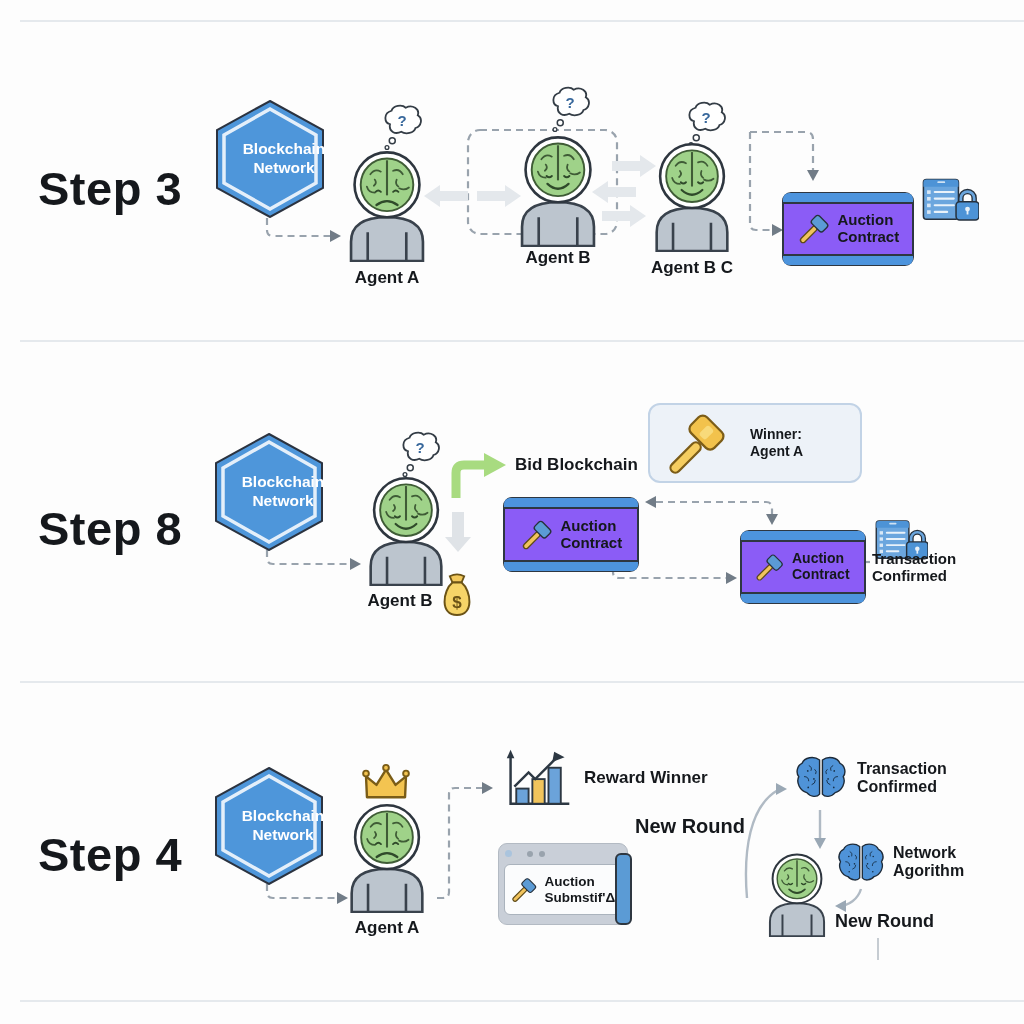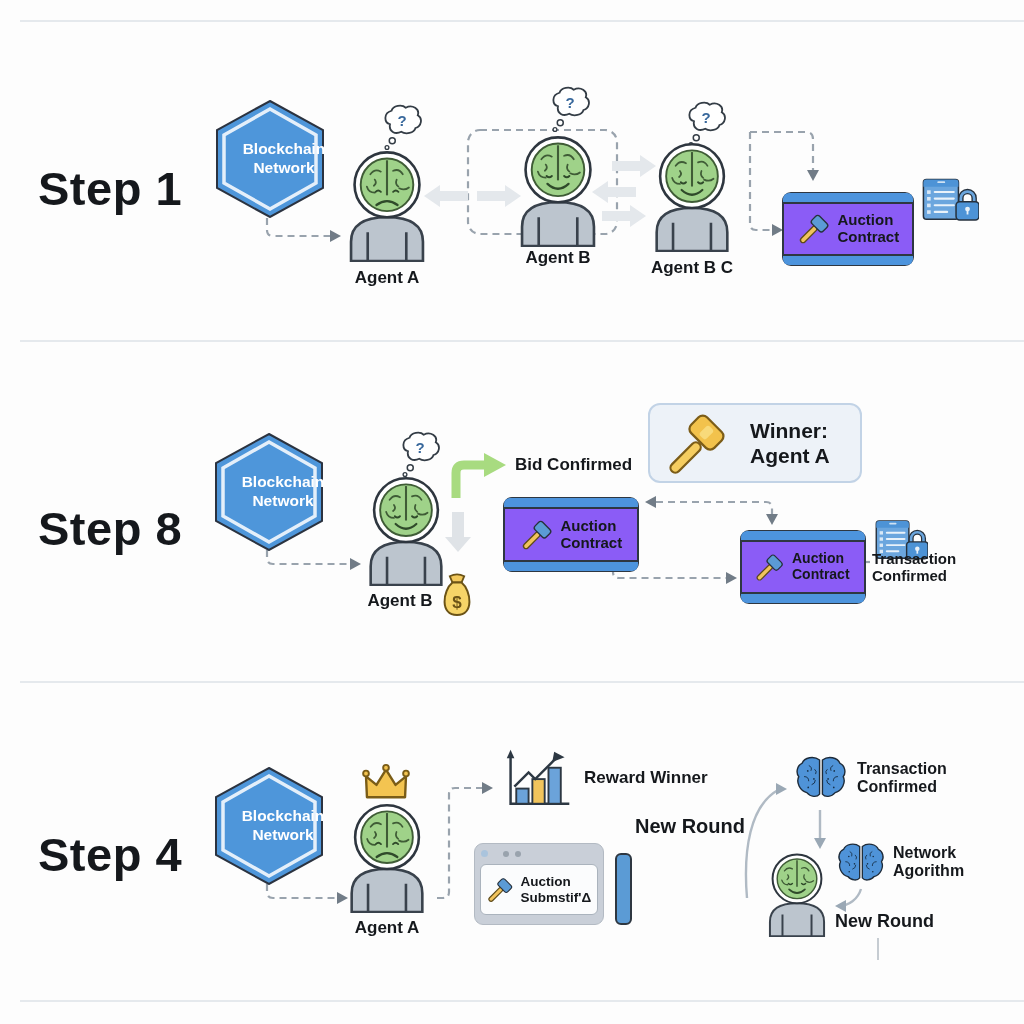--- a/index.html
+++ b/index.html
@@ -16,21 +16,21 @@
   #overlay{position:absolute;inset:0;z-index:1;pointer-events:none;}
   .layer2{z-index:2;}
   .contract-box{position:absolute;background:#8b5cf6;border:2.5px solid #2e3741;border-radius:9px;z-index:2;}
   .cbar{position:absolute;left:-1px;right:-1px;height:9px;background:#4d94dd;}
   .cbar.top{top:-1px;border-bottom:2px solid #2e3741;border-radius:6px 6px 0 0;}
   .cbar.bot{bottom:-1px;border-top:2px solid #2e3741;border-radius:0 0 6px 6px;}
   .cbody{position:absolute;inset:10px 3px;display:flex;align-items:center;justify-content:center;gap:5px;}
   .cbody .glabel{font-weight:700;font-size:15px;line-height:1.12;}
   .winner-box{position:absolute;background:#edf2f8;border:2px solid #c2d3e6;border-radius:12px;
               display:flex;align-items:center;gap:8px;padding:4px 6px;z-index:2;}
-  .winner-text{font-weight:700;font-size:21px;line-height:1.2;}
+  .winner-text{font-weight:700;font-size:14px;line-height:1.2;}
   .bubble-q{position:absolute;top:6%;left:0;width:100%;height:55%;display:flex;align-items:center;
             justify-content:center;font-weight:700;color:#38689c;}
   .window-box{position:absolute;background:#c9cfd8;border:1px solid #b3bac3;border-radius:9px;z-index:2;}
   .win-dot{position:absolute;border-radius:50%;}
   .win-inner{position:absolute;left:5px;right:5px;top:20px;bottom:9px;background:#fbfcfd;
              border:1.5px solid #aab3bd;border-radius:6px;display:flex;align-items:center;
              justify-content:center;gap:5px;}
   .win-inner .glabel{font-weight:700;font-size:13.5px;line-height:1.15;}
   .blue-panel{position:absolute;background:#5b9bd5;border:2px solid #2e3741;border-radius:6px;z-index:2;}
   .dollar{position:absolute;inset:26% 0 0 0;display:flex;align-items:center;justify-content:center;
@@ -98,21 +98,21 @@
       <path d="M861,889 C858,899 849,906 838,906"></path>
       <path d="M878,938 L878,960" stroke="#c6ccd2" stroke-width="2"></path>
     </g>
     <g fill="#9aa8b5">
       <polygon points="776,783 787,789 776,795"></polygon>
       <polygon points="814,838 820,849 826,838"></polygon>
       <polygon points="846,900 835,906 846,912"></polygon>
     </g>
   </svg>
 
-  <div class="t step-label layer2" style="left:38px;top:162px;">Step 1</div>
+  <div class="t step-label layer2" style="left:38px;top:162px;">Step 3</div>
 
   <div class="icon layer2" style="left:215px;top:100px;width:110px;height:118px;">
       <svg viewBox="0 0 110 118">
         <polygon points="55,1 108,30 108,88 55,117 2,88 2,30" fill="#4e96da" stroke="#2b3340" stroke-width="2"></polygon>
         <polygon points="55,9 101,35 101,83 55,109 9,83 9,35" fill="none" stroke="rgba(255,255,255,0.85)" stroke-width="3.5"></polygon>
       </svg>
     </div>
   <div class="hex-label layer2" style="left:215px;top:100px;width:110px;height:118px;position:absolute;">Blockchain Network</div>
 
   <div class="icon layer2" style="left:381px;top:104px;width:42px;height:48px;">
@@ -251,21 +251,21 @@
     </div>
   <div class="t agent-label layer2" style="left:356px;top:591px;width:88px;">Agent B</div>
   <div class="icon layer2" style="left:438px;top:573px;width:38px;height:48px;">
       <svg viewBox="0 0 42 52">
         <path d="M13,3 Q21,-1 29,3 L26,10 L16,10 Z" fill="#f3c95c" stroke="#6b5316" stroke-width="2"></path>
         <path d="M16,10 h10 C37,19 40,46 21,46 C2,46 5,19 16,10 Z" fill="#f6d468" stroke="#6b5316" stroke-width="2.2"></path>
       </svg>
     <span class="dollar">$</span>
     </div>
 
-  <div class="t layer2" style="left:515px;top:455px;font-size:17px;">Bid Confirmed</div>
+  <div class="t layer2" style="left:515px;top:455px;font-size:17px;">Bid Blockchain</div>
 
   <div class="winner-box" style="left:648px;top:403px;width:198px;height:68px;">
     <span class="icon" style="position:static;width:86px;height:64px;flex:none;">
         <svg viewBox="0 0 96 86">
           <rect x="4" y="56" width="52" height="13" rx="6.5" transform="rotate(-45 30 62.5)" fill="#f5cd60" stroke="#7c5d18" stroke-width="3"></rect>
           <rect x="36" y="14" width="44" height="30" rx="8" transform="rotate(45 58 29)" fill="#f2c24c" stroke="#7c5d18" stroke-width="3"></rect>
           <rect x="52" y="20" width="12" height="18" rx="4" transform="rotate(45 58 29)" fill="#f8da7a"></rect>
         </svg>
       </span>
     <span class="winner-text">
@@ -366,21 +366,21 @@
         <rect x="14" y="42" width="13" height="16" fill="#6ba3da" stroke="#2d3843" stroke-width="2"></rect>
         <rect x="31" y="32" width="13" height="26" fill="#f1c45c" stroke="#2d3843" stroke-width="2"></rect>
         <rect x="48" y="20" width="13" height="38" fill="#6ba3da" stroke="#2d3843" stroke-width="2"></rect>
         <path d="M12,40 L27,25 L34,32 L55,11" stroke="#2d3843" stroke-width="2.6" fill="none"></path>
         <polygon points="54,3 65,9 52,14" fill="#2d3843"></polygon>
       </svg>
     </div>
   <div class="t layer2" style="left:584px;top:768px;font-size:17px;">Reward Winner</div>
   <div class="t layer2" style="left:635px;top:815px;font-size:20px;">New Round</div>
 
-  <div class="window-box" style="left:474px;top:843px;width:128px;height:80px;">
+  <div class="window-box" style="left:498px;top:843px;width:128px;height:80px;">
     <span class="win-dot" style="left:6px;top:6px;width:7px;height:7px;background:#aac4dd;"></span>
     <span class="win-dot" style="left:28px;top:7px;width:6px;height:6px;background:#99a3ad;"></span>
     <span class="win-dot" style="left:40px;top:7px;width:6px;height:6px;background:#99a3ad;"></span>
     <div class="win-inner">
       <span class="icon" style="position:static;width:30px;height:30px;flex:none;">
           <svg viewBox="0 0 64 62">
             <rect x="2" y="36" width="38" height="9" rx="4.5" transform="rotate(-45 21 40.5)" fill="#f1c35c" stroke="#5d4a18" stroke-width="2.4"></rect>
             <rect x="26" y="12" width="28" height="19" rx="5" transform="rotate(45 40 21.5)" fill="#5b9bd5" stroke="#27313c" stroke-width="2.4"></rect>
           </svg>
         </span>

